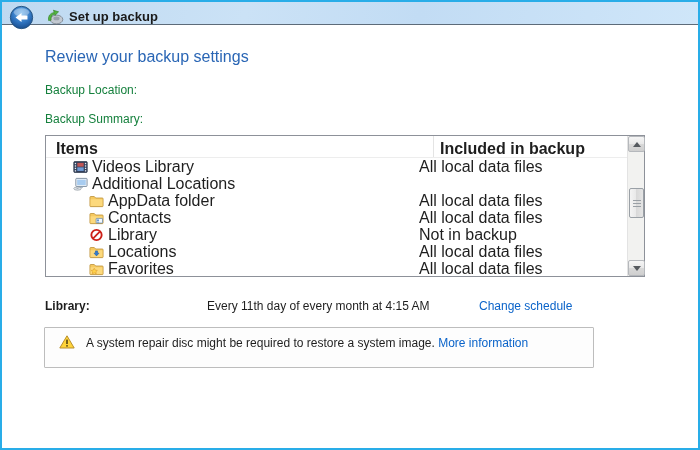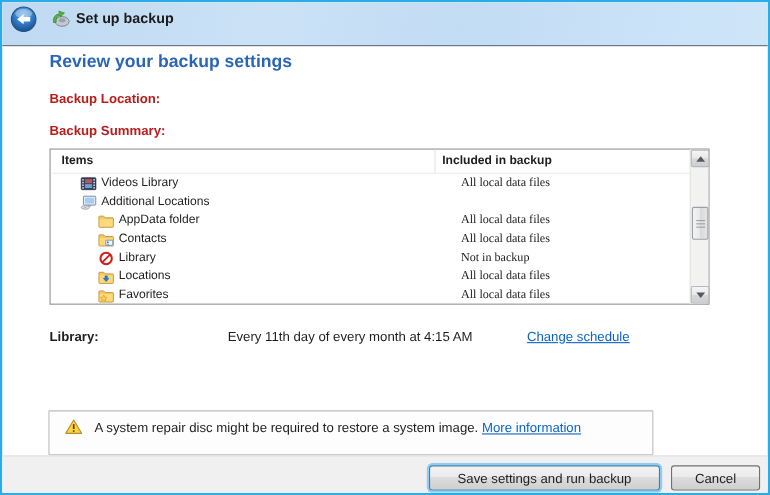--- a/index.html
+++ b/index.html
@@ -3,54 +3,54 @@
 <meta charset="utf-8">
 <style>
   * { margin:0; padding:0; box-sizing:border-box; }
   html,body { width:700px; height:450px; font-family:"Liberation Sans", sans-serif; }
   .window {
     position:relative; width:700px; height:450px;
     border:2px solid #29ade8; background:#ffffff; overflow:hidden;
   }
   
   .titlebar {
-    position:absolute; top:0; left:0; right:0; height:40px;
+    position:absolute; top:0; left:0; right:0; height:23px;
     background:linear-gradient(100deg,#bed9f1 0%,#cbe2f6 35%,#c2dcf4 60%,#cfe6f9 100%);
     border-bottom:1px solid #5d6b79;
     display:flex; align-items:center;
   }
   .back-btn { position:absolute; left:7px; top:3px; width:25px; height:25px; cursor:pointer; }
   .title-icon { position:absolute; left:44px; top:7px; width:18px; height:16px; }
   .title-text { position:absolute; left:67px; top:7px; font-size:13px; font-weight:600; color:#1a1a1a; }
 
   
-  .page-title { position:absolute; left:43px; top:46px; font-size:16px; font-weight:700;text-align:center; }
-  .label { position:absolute; left:43px; font-size:12px; font-weight:bold; color:#b91c1c; }
+  .page-title { position:absolute; left:43px; top:46px; font-size:16px; font-weight:400;text-align:center; }
+  .label { position:absolute; left:43px; font-size:12px; font-weight:normal; color:#15803d; }
   .label.loc { top:81px; }
   .label.sum { top:110px; }
 
   
   .listbox {
     position:absolute; left:43px; top:133px; width:600px; height:142px;
-    border:1px solid #8d9199; background:#ffffff; font-size:11px; color:#1e1e1e;
+    border:1px solid #8d9199; background:#ffffff; font-size:16px; color:#1e1e1e;
   }
   .list-header { position:relative; height:22px; border-bottom:1px solid #ededed; }
   .list-header .col1 { position:absolute; left:10px; top:4px; font-weight:bold; }
   .list-header .col2 {
-    position:absolute; left:349px; top:0; height:100%; padding:4px 0 0 6px;
+    position:absolute; left:387px; top:0; height:100%; padding:4px 0 0 6px;
     font-weight:bold; border-left:1px solid #e4e4e4;
   }
   .rows { position:absolute; top:22px; left:0; right:17px; }
   .row { position:relative; height:17px; line-height:17px; white-space:nowrap; }
   .row .cell-label { display:inline-flex; align-items:center; height:17px; }
   .row.lvl1 .cell-label { padding-left:27px; }
   .row.lvl2 .cell-label { padding-left:43px; }
   .row .ic { width:15px; height:14px; margin-right:4px; flex:0 0 15px; }
   .row .ic svg { width:15px; height:14px; display:block; }
-  .row .included { position:absolute; left:373px; top:0;font-family:Liberation Serif, serif; }
+  .row .included { position:absolute; left:373px; top:0; }
 
   
   .scrollbar {
     position:absolute; top:0; right:0; bottom:0; width:17px;
     background:#f2f2f0; border-left:1px solid #e3e3e3;
   }
   .sb-btn {
     position:absolute; left:0; width:17px; height:16px;
     background:linear-gradient(#f5f5f5,#e8e8e8 50%,#d8d8d8 51%,#cfcfcf);
     border:1px solid #b5b8bc; border-radius:2px;
@@ -68,26 +68,26 @@
   .grip, .grip::before, .grip::after { display:block; width:8px; height:1px; background:#9aa0a6; content:""; }
   .grip { position:relative; }
   .grip::before { position:absolute; top:-3px; left:0; }
   .grip::after { position:absolute; top:3px; left:0; }
 
   
   .schedule-row { position:absolute; left:43px; top:297px; font-size:12px; color:#1e1e1e; }
   .sched-label { position:absolute; left:0; top:0; font-weight:bold; }
   .sched-value { position:absolute; left:162px; top:0; white-space:nowrap; }
   .sched-link { position:absolute; left:434px; top:0; white-space:nowrap; }
-  .link { color:#0a63c9; text-decoration:underline; cursor:pointer; }
+  .link { color:#0a63c9; cursor:pointer; }
 
   
   .warning-box {
     position:absolute; left:42px; top:325px; width:550px; height:41px;
-    border:1px solid #bdbdbd; background:#fdfdfd; border-radius:1px;margin-top:46px;
+    border:1px solid #bdbdbd; background:#fdfdfd; border-radius:1px;
   }
   .warn-icon { position:absolute; left:14px; top:7px; width:16px; height:14px; }
   .warn-line { position:absolute; left:41px; top:8px; font-size:12px; color:#1e1e1e; white-space:nowrap; }
 
   
   .footer {
     position:absolute; left:0; right:0; top:412px; height:36px;
     background:#f0f0f0; border-top:1px solid #dfdfdf;
   }
   .btn {
@@ -249,18 +249,14 @@
         <rect x="7.25" y="4.6" width="1.5" height="4.4" fill="#4a3b10"></rect>
         <rect x="7.25" y="10.1" width="1.5" height="1.5" fill="#4a3b10"></rect>
       </svg>
     </span>
     <span class="warn-line">
       <span>A system repair disc might be required to restore a system image.</span>
       <a class="link">More information</a>
     </span>
   </div>
 
-  <div class="footer">
-    <button class="btn save">Save settings and run backup</button>
-    <button class="btn cancel">Cancel</button>
-  </div>
 
 </div>
 
 </body></html>

